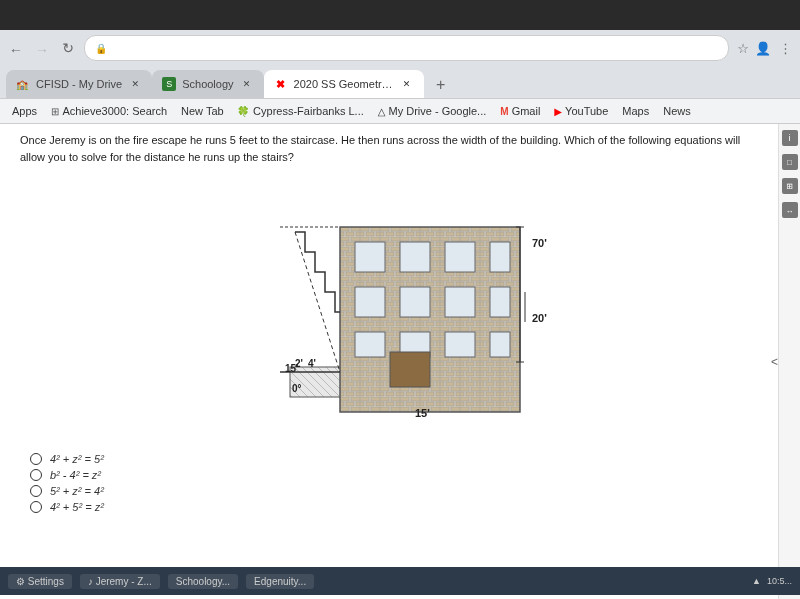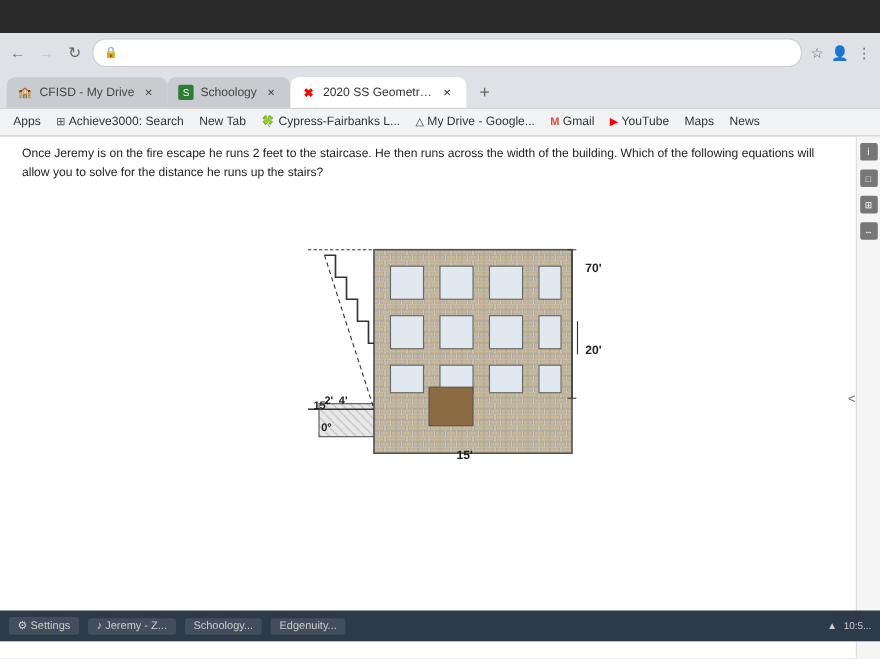--- a/index.html
+++ b/index.html
@@ -218,21 +218,21 @@
       background: #999;
       border-radius: 2px;
       display: flex; align-items: center; justify-content: center;
       font-size: 8px; color: white;
       cursor: pointer;
     }
 
     
     .taskbar {
       position: absolute;
-      bottom: 16px;
+      bottom: 4px;
       left: 0;
       width: 800px;
       height: 28px;
       background: #2d3a4a;
       display: flex;
       align-items: center;
       justify-content: space-between;
       padding: 0 8px;
     }
 
@@ -355,21 +355,21 @@
     <div class="bookmark-item">
       <span>News</span>
     </div>
 
   </div>
 </div>
 
 <div class="page-content">
 
   <div class="question-text">
-    <span>Once Jeremy is on the fire escape he runs 2 feet to the staircase. He then runs across the width of the building. Which of the following equations will allow you to solve for the distance he runs up the stairs?</span>
+    <span>Once Jeremy is on the fire escape he runs 5 feet to the staircase. He then runs across the width of the building. Which of the following equations will allow you to solve for the distance he runs up the stairs?</span>
   </div>
 
   <div class="diagram-area">
     <div class="diagram-svg-container">
       <svg width="320" height="255">
 
         <defs>
           <pattern id="hatch" width="8" height="8" patternUnits="userSpaceOnUse">
             <rect width="8" height="8" fill="#e8e8e8"></rect>
             <path d="M 0,0 L 8,8 M -2,2 L 2,-2 M 6,10 L 10,6" stroke="#bbb" stroke-width="1"></path>
@@ -428,20 +428,38 @@
 
         <line x1="280" y1="50" x2="280" y2="185" stroke="#333" stroke-width="1"></line>
         <line x1="276" y1="50" x2="284" y2="50" stroke="#333" stroke-width="1"></line>
         <line x1="276" y1="185" x2="284" y2="185" stroke="#333" stroke-width="1"></line>
 
         <line x1="285" y1="115" x2="285" y2="145" stroke="#333" stroke-width="1"></line>
       </svg>
     </div>
   </div>
 
+  <div class="answer-options">
+    <div class="answer-option">
+      <div class="radio-circle"></div>
+      <span style="font-size:11px;">4² + z² = 5²</span>
+    </div>
+    <div class="answer-option">
+      <div class="radio-circle"></div>
+      <span style="font-size:11px;">b² - 4² = z²</span>
+    </div>
+    <div class="answer-option">
+      <div class="radio-circle"></div>
+      <span style="font-size:11px;">5² + z² = 4²</span>
+    </div>
+    <div class="answer-option">
+      <div class="radio-circle"></div>
+      <span style="font-size:11px;">4² + 5² = z²</span>
+    </div>
+  </div>
 
   <div class="right-panel">
     <div class="right-panel-icon" style="background:#777;font-size:9px;">i</div>
     <div class="right-panel-icon" style="background:#777;">□</div>
     <div class="right-panel-icon" style="background:#777;font-size:8px;">⊞</div>
     <div class="right-panel-icon" style="background:#777;font-size:8px;">↔</div>
   </div>
 
   <div class="collapse-arrow">&lt;</div>
 </div>

